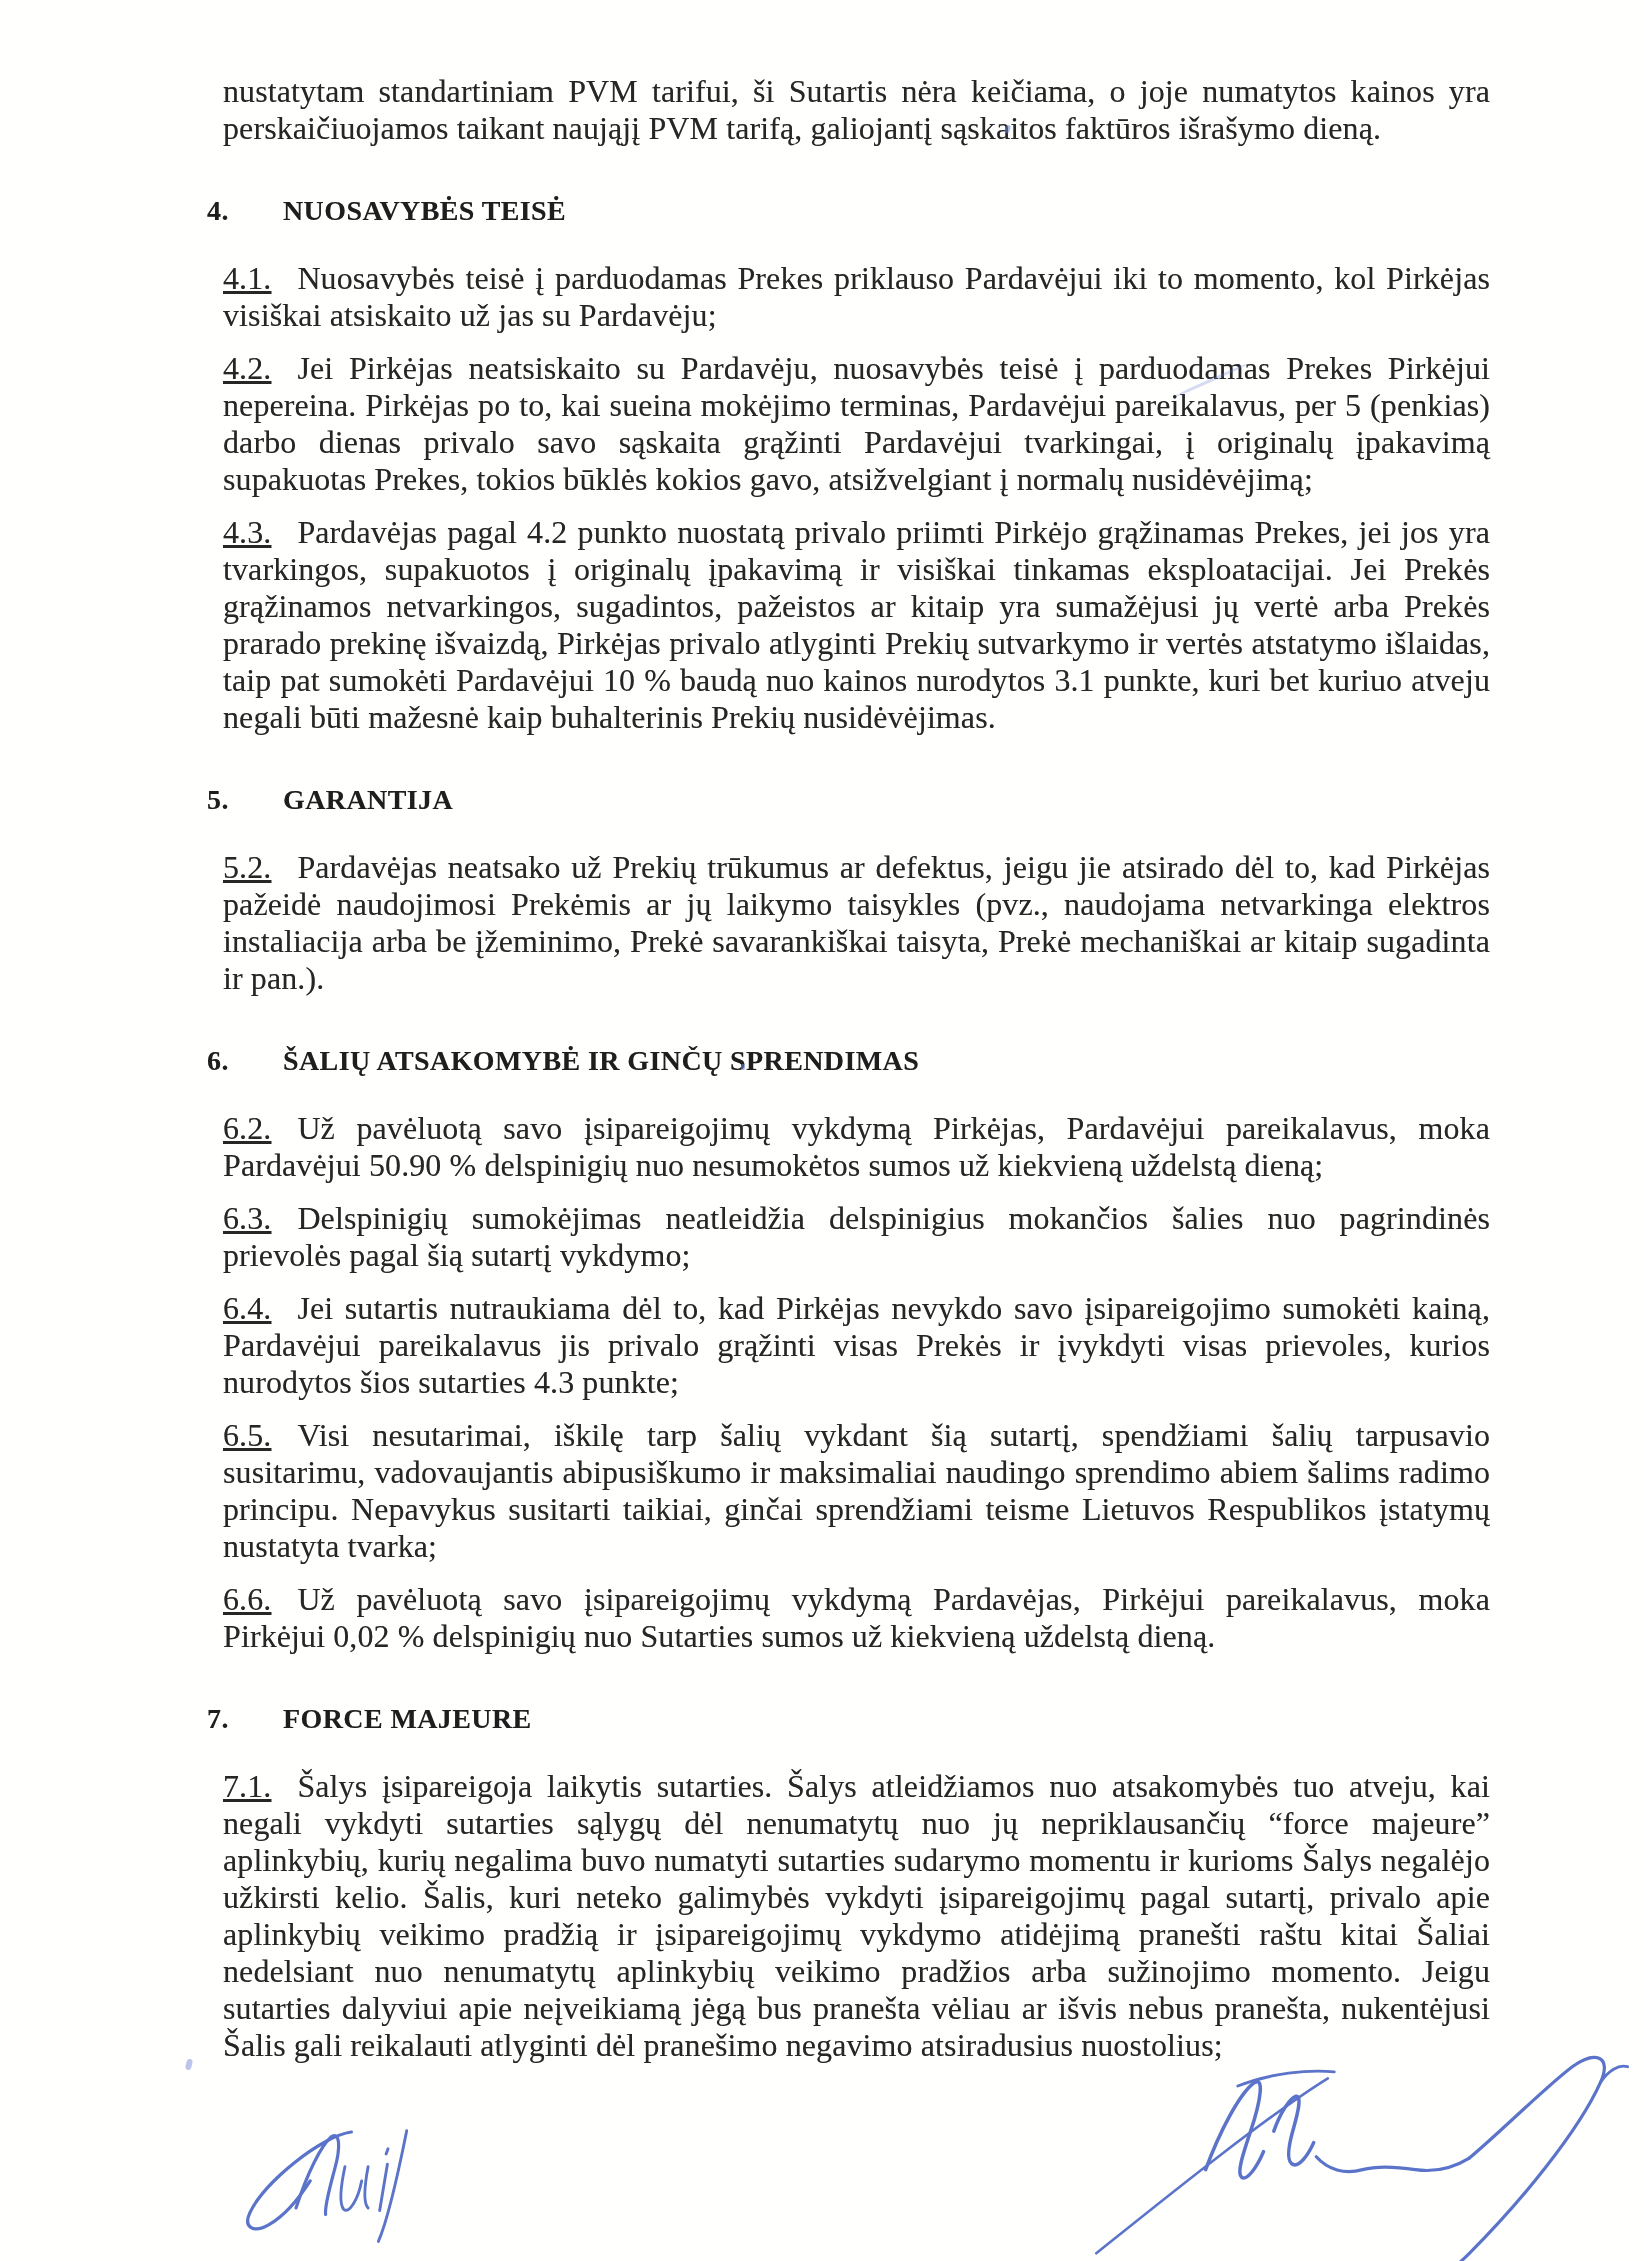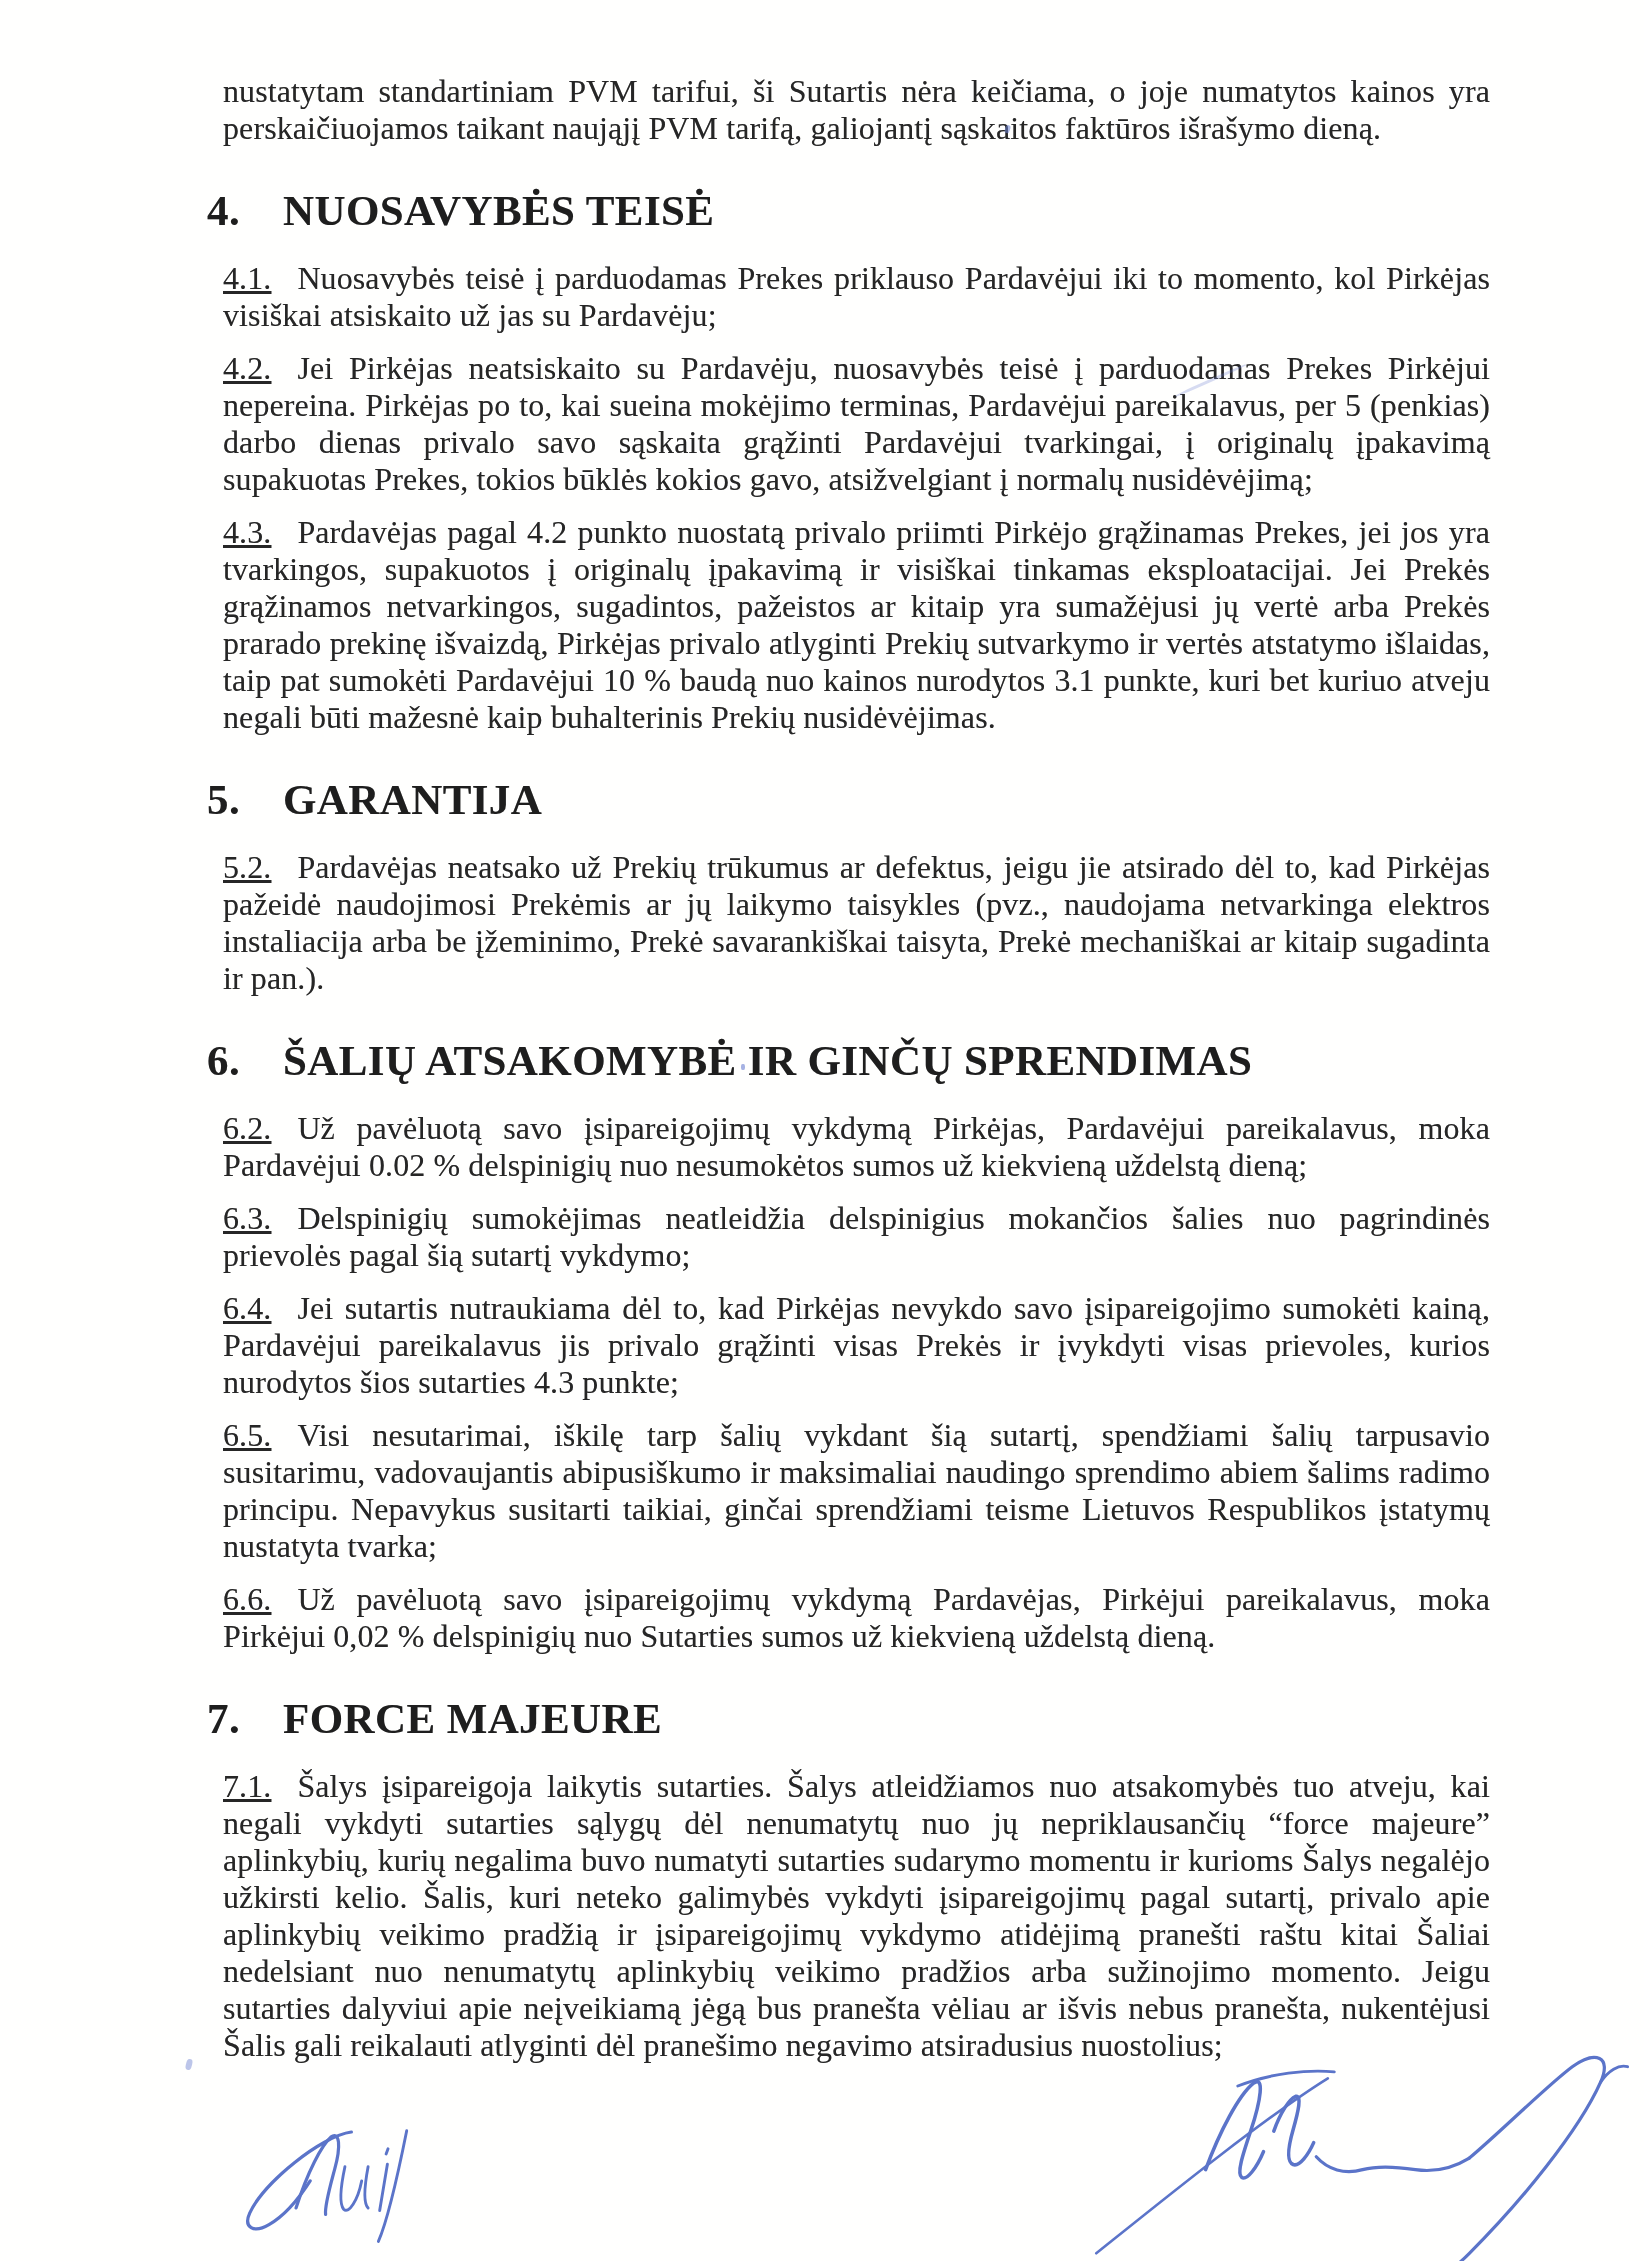--- a/index.html
+++ b/index.html
@@ -21,21 +21,21 @@
     margin:16px;
     font-size:32px;
     line-height:37px;
     text-align:justify;
     text-align-last:left;
     letter-spacing:0.1px;
   }
   .p-num{margin-right:26px;text-decoration:underline;}
   .heading{
     margin:45px 0 31px 0;
-    font-size:43px;
+    font-size:28px;
     line-height:37px;
     font-weight:bold;
     letter-spacing:0.4px;
     color:#1e1e1e;
   }
   .h-num{display:inline-block;width:76px;}
   .sig{position:absolute;pointer-events:none;}
   .sig-left{left:225px;top:2105px;}
   .sig-right{left:1057px;top:2041px;}
   .speck{position:absolute;background:#6a7fd0;border-radius:40%;}
@@ -69,21 +69,21 @@
       <span class="h-num">5.</span><span class="h-title">GARANTIJA</span>
     </div>
     <p class="para">
       <span class="p-num">5.2.</span><span>Pardavėjas neatsako už Prekių trūkumus ar defektus, jeigu jie atsirado dėl to, kad Pirkėjas pažeidė naudojimosi Prekėmis ar jų laikymo taisykles (pvz., naudojama netvarkinga elektros instaliacija arba be įžeminimo, Prekė savarankiškai taisyta, Prekė mechaniškai ar kitaip sugadinta ir pan.).</span>
     </p>
 
     <div class="heading">
       <span class="h-num">6.</span><span class="h-title">ŠALIŲ ATSAKOMYBĖ IR GINČŲ SPRENDIMAS</span>
     </div>
     <p class="para">
-      <span class="p-num">6.2.</span><span>Už pavėluotą savo įsipareigojimų vykdymą Pirkėjas, Pardavėjui pareikalavus, moka Pardavėjui 0.02 % delspinigių nuo nesumokėtos sumos už kiekvieną uždelstą dieną;</span>
+      <span class="p-num">6.2.</span><span>Už pavėluotą savo įsipareigojimų vykdymą Pirkėjas, Pardavėjui pareikalavus, moka Pardavėjui 50.90 % delspinigių nuo nesumokėtos sumos už kiekvieną uždelstą dieną;</span>
     </p>
     <p class="para">
       <span class="p-num">6.3.</span><span>Delspinigių sumokėjimas neatleidžia delspinigius mokančios šalies nuo pagrindinės prievolės pagal šią sutartį vykdymo;</span>
     </p>
     <p class="para">
       <span class="p-num">6.4.</span><span>Jei sutartis nutraukiama dėl to, kad Pirkėjas nevykdo savo įsipareigojimo sumokėti kainą, Pardavėjui pareikalavus jis privalo grąžinti visas Prekės ir įvykdyti visas prievoles, kurios nurodytos šios sutarties 4.3 punkte;</span>
     </p>
     <p class="para">
       <span class="p-num">6.5.</span><span>Visi nesutarimai, iškilę tarp šalių vykdant šią sutartį, spendžiami šalių tarpusavio susitarimu, vadovaujantis abipusiškumo ir maksimaliai naudingo sprendimo abiem šalims radimo principu. Nepavykus susitarti taikiai, ginčai sprendžiami teisme Lietuvos Respublikos įstatymų nustatyta tvarka;</span>
     </p>

